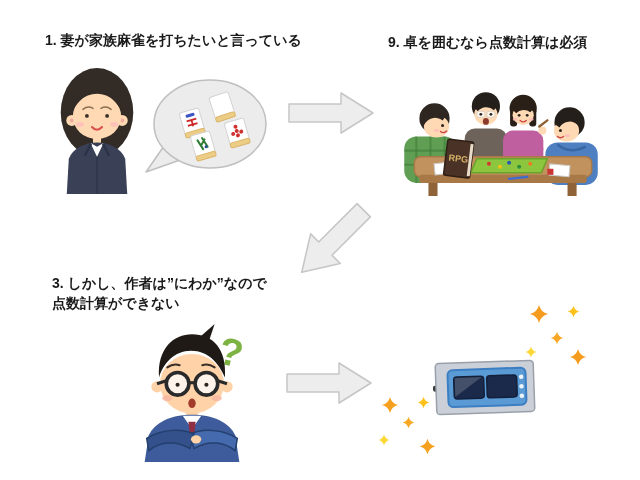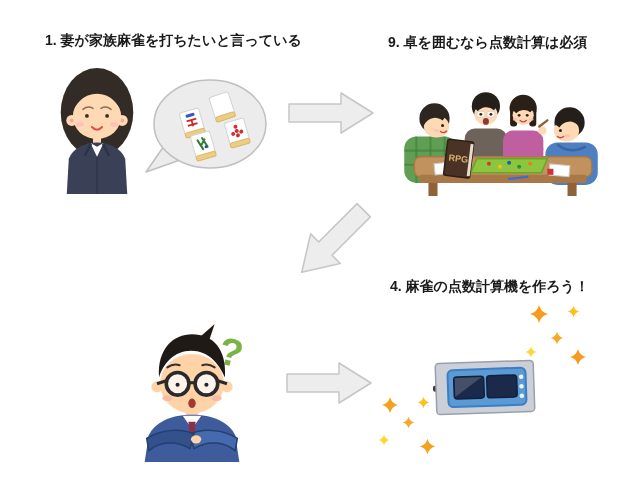--- a/index.html
+++ b/index.html
@@ -15,22 +15,23 @@
   .sparkle{position:absolute;}
 </style>
 </head>
 <body>
 
 <div id="canvas">
 
   <div class="caption" style="left:45px;top:30px;">1. 妻が家族麻雀を打ちたいと言っている</div>
   <div class="caption" style="left:388px;top:32px;">9. 卓を囲むなら点数計算は必須</div>
   <div class="caption" style="left:52px;top:273px;">
+    <div>3. しかし、作者は”にわか”なので</div>
+    <div>点数計算ができない</div>
   </div>
-  <div class="caption" style="left:390px;top:276px;">4. 麻雀の点数計算機を作ろう！</div>
 
   <svg class="illo" style="left:46px;top:62px;" width="102" height="134" viewBox="0 0 100 133">
     <ellipse cx="50" cy="50" rx="36" ry="44" fill="#332b25"></ellipse>
     <circle cx="25" cy="58" r="5.5" fill="#ffd9b3"></circle>
     <circle cx="75" cy="58" r="5.5" fill="#ffd9b3"></circle>
     <circle cx="25" cy="58" r="2" fill="#f3a99c"></circle>
     <circle cx="75" cy="58" r="2" fill="#f3a99c"></circle>
     <ellipse cx="50" cy="54" rx="24" ry="22.5" fill="#ffd9b3"></ellipse>
     <path d="M50,21 C34,21 26,34 26,48 C32,36 44,30 50,27 Z" fill="#332b25"></path>
     <path d="M50,21 C66,21 74,34 74,48 C68,36 56,30 50,27 Z" fill="#332b25"></path>

